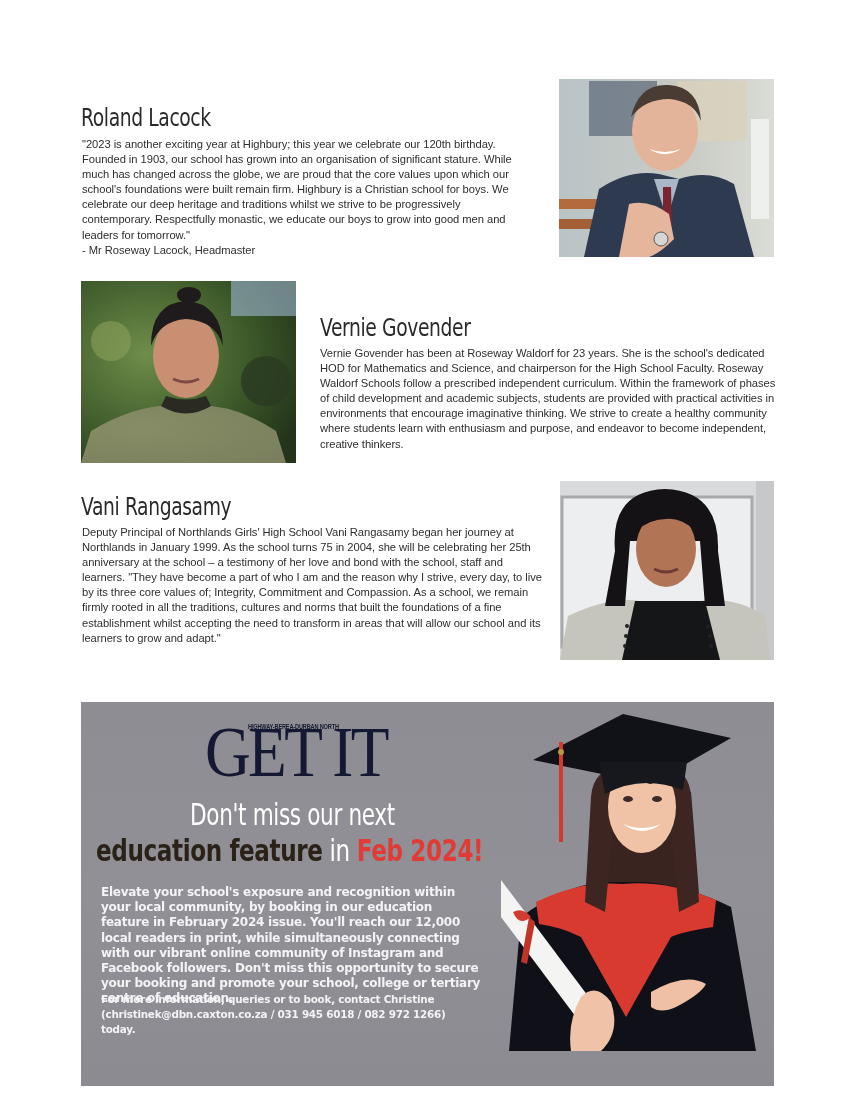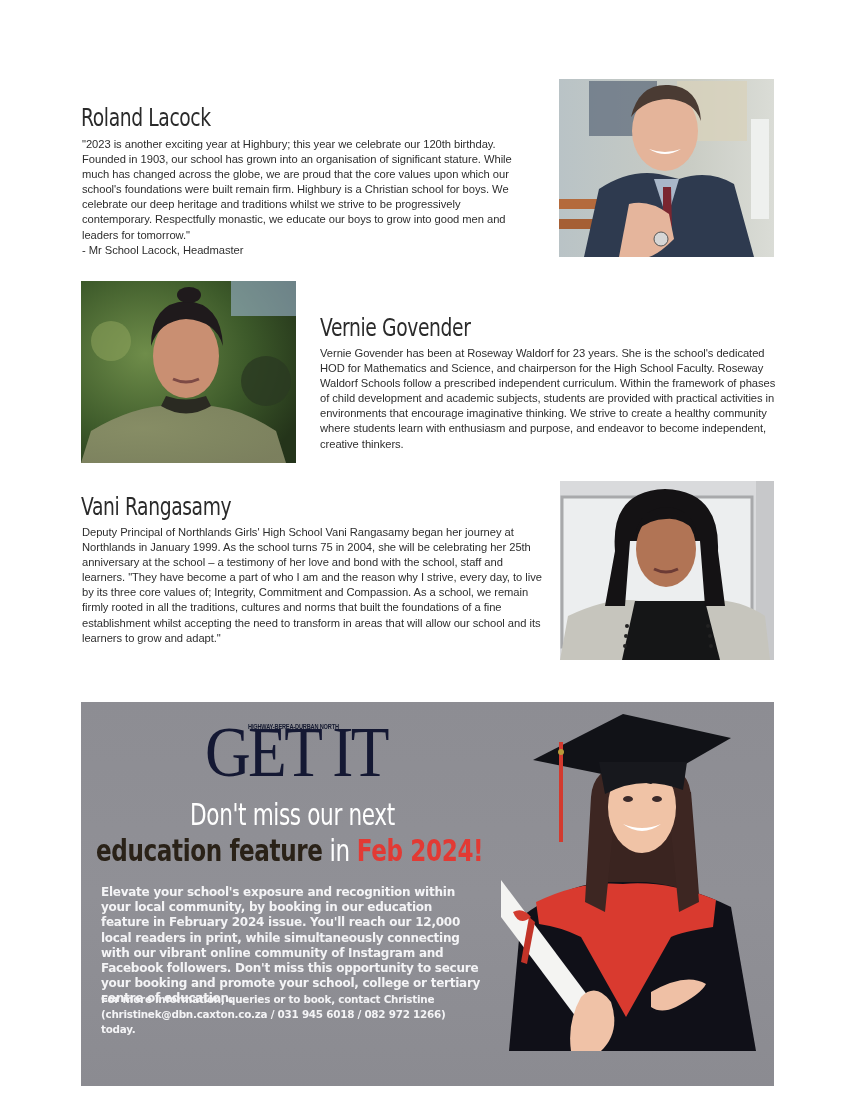--- a/index.html
+++ b/index.html
@@ -110,21 +110,21 @@
     }
     .ad-graduate { position: absolute; left: 420px; top: 0; width: 273px; height: 349px; }
     .ad-graduate svg { width: 100%; height: 100%; display: block; }
   </style>
 </head>
 <body>
 
 <h2 class="profile-heading" style="left:81px; top:104px;">Roland Lacock</h2>
 <div class="profile-text" style="left:82px; top:137px; width:448px;">
   <span>"2023 is another exciting year at Highbury; this year we celebrate our 120th birthday. Founded in 1903, our school has grown into an organisation of significant stature. While much has changed across the globe, we are proud that the core values upon which our school's foundations were built remain firm. Highbury is a Christian school for boys. We celebrate our deep heritage and traditions whilst we strive to be progressively contemporary. Respectfully monastic, we educate our boys to grow into good men and leaders for tomorrow."</span><br>
-  <span>- Mr School Lacock, Headmaster</span>
+  <span>- Mr Roseway Lacock, Headmaster</span>
 </div>
 <div class="photo" style="left:559px; top:79px; width:215px; height:178px;">
   <svg viewBox="0 0 215 178" preserveAspectRatio="none">
     <defs>
       <linearGradient id="bg1" x1="0" y1="0" x2="1" y2="0">
         <stop offset="0" stop-color="#b9c3c6"></stop>
           <stop offset="0.6" stop-color="#c9ccc4"></stop>
           <stop offset="1" stop-color="#dadcd6"></stop>
       </linearGradient>
     </defs>

